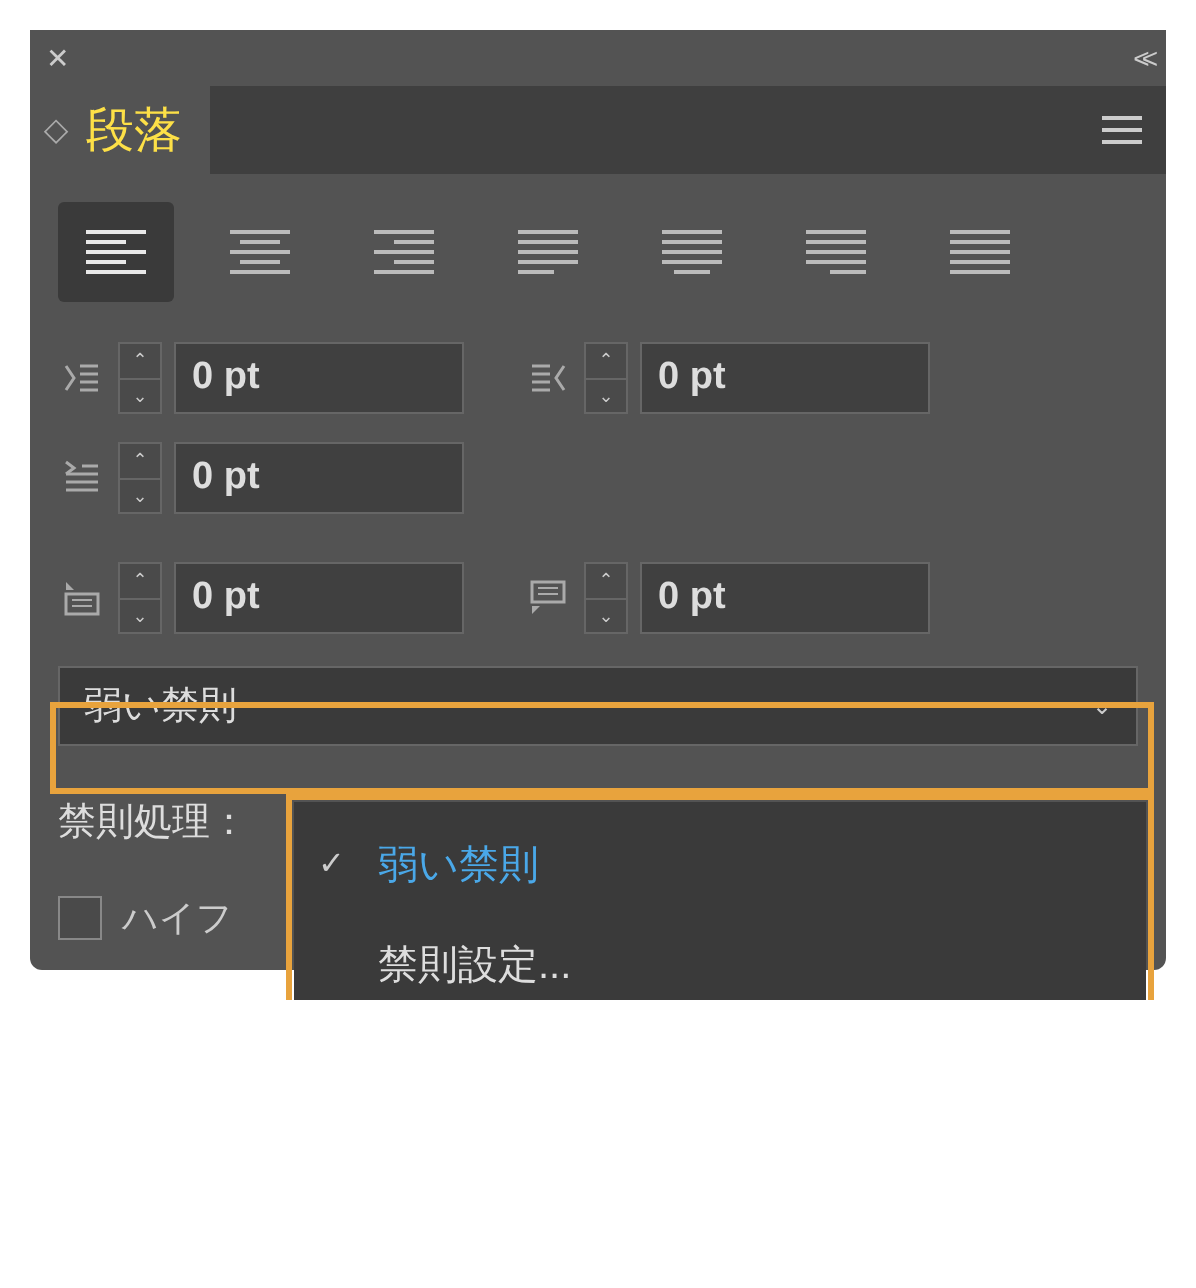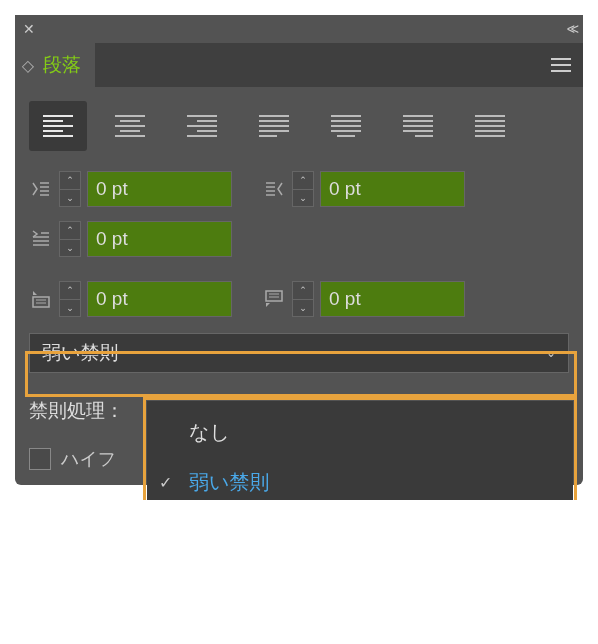--- a/index.html
+++ b/index.html
@@ -34,22 +34,22 @@
 }
 .tab-grip {
   width: 26px;
   display: flex;
   justify-content: center;
   color: #aaa;
   font-size: 16px;
 }
 .tab-label {
   padding: 0 14px 0 2px;
-  color: #84cc16;
-  font-size: 19px;
+  color: #fde047;
+  font-size: 24px;
 }
 .tab-spacer { flex: 1; background: #3f3f3f; height: 100%; }
 .hamburger {
   width: 44px;
   display: flex;
   align-items: center;
   justify-content: center;
   background: #3f3f3f;
   height: 100%;
 }
@@ -91,27 +91,28 @@
   display: flex;
   align-items: center;
   justify-content: center;
   font-size: 9px;
   color: #ccc;
 }
 .stepper div:first-child { border-bottom: 1px solid #666; }
 .num-input {
   width: 145px;
   height: 36px;
-  background: #4d7c0f;
+  background: #404040;
   border: 1px solid #666;
   color: #ddd;
   padding: 0 8px;
   font-size: 19px;
   display: flex;
   align-items: center;
+  font-weight: bold;
 }
 .divider { height: 10px; }
 .label-row {
   display: flex;
   align-items: center;
   margin-bottom: 14px;
   height: 44px;
 }
 .row-label { width: 104px; color: #ddd; font-size: 19px; }
 .dropdown {
@@ -356,24 +357,20 @@
     <div class="checkbox-row">
       <div class="checkbox"></div>
       <span>ハイフ</span>
     </div>
 
   </div>
 
   <div class="highlight-box hl1"></div>
 
   <div class="dropdown-menu">
-    <div class="menu-item">
-      <span class="menu-check"></span>
-        <span>なし</span>
-    </div>
     <div class="menu-item selected">
       <span class="menu-check">✓</span>
         <span>弱い禁則</span>
     </div>
     <div class="menu-item">
       <span class="menu-check"></span>
         <span>禁則設定...</span>
     </div>
   </div>
 

